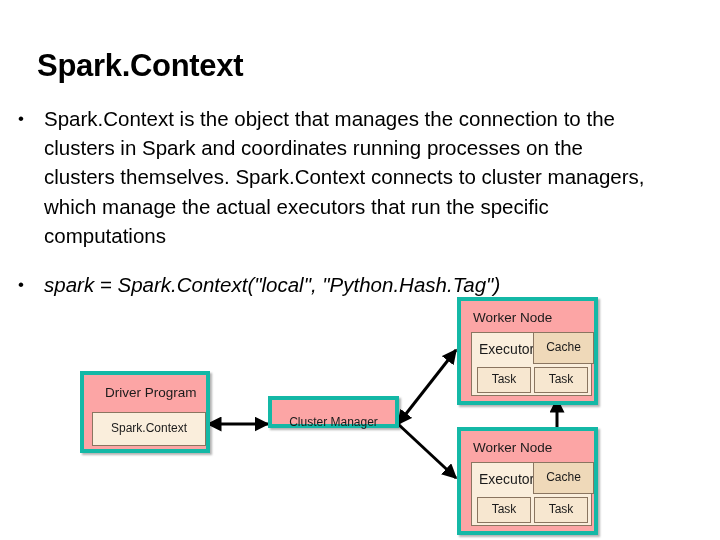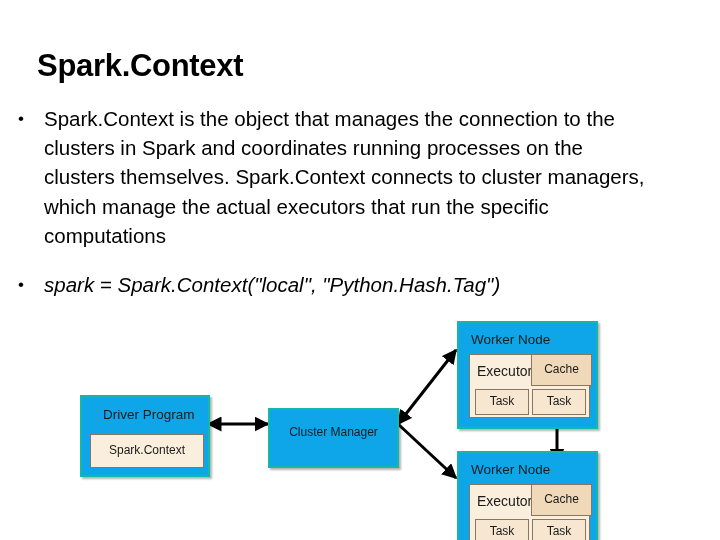--- a/index.html
+++ b/index.html
@@ -59,24 +59,23 @@
     top: 0;
     width: 720px;
     height: 540px;
     pointer-events: none;
   }
   .dg {
     position: absolute;
     box-sizing: border-box;
   }
   .outer-box {
-    background: #0ea5e9;
-    border: 2px solid #14b8a6;
+    background: #fca5a5;
+    border: 4px solid #14b8a6;
     box-shadow: 2px 2px 2px rgba(0,0,0,0.30);
-    margin-top: 24px;
   }
   .outer-label {
     position: absolute;
     font-size: 13.5px;
     color: #1b1b1b;
     white-space: nowrap;
   }
   .tan-plain {
     background: #faeedc;
     border: 1.5px solid #8a7560;
@@ -142,21 +141,21 @@
     <line x1="557" y1="399" x2="557" y2="462" stroke="#000000" stroke-width="3" marker-start="url(#ah)" marker-end="url(#ah)"></line>
   </svg>
 
   <div class="dg outer-box" style="left:80px; top:371px; width:130px; height:82px;">
     <div class="outer-label" style="left:21px; top:10px;">Driver Program</div>
     <div class="dg tan-plain" style="left:8px; top:37px; width:114px; height:34px;">
       <div class="cell-label" style="top:8px;">Spark.Context</div>
     </div>
   </div>
 
-  <div class="dg outer-box" style="left:268px; top:384px; width:131px; height:60px;">
+  <div class="dg outer-box" style="left:268px; top:396px; width:131px; height:32px;">
     <div class="cell-label" style="top:15px;">Cluster Manager</div>
   </div>
 
   <div class="dg outer-box" style="left:457px; top:297px; width:141px; height:108px;">
     <div class="outer-label" style="left:12px; top:9px;">Worker Node</div>
 
     <div class="dg tan-plain" style="left:10px; top:31px; width:121px; height:64px;">
       <div class="exec-label" style="left:7px; top:8px;">Executor</div>
 
       <div class="dg tan-dark" style="left:61px; top:-1px; width:61px; height:32px;">

